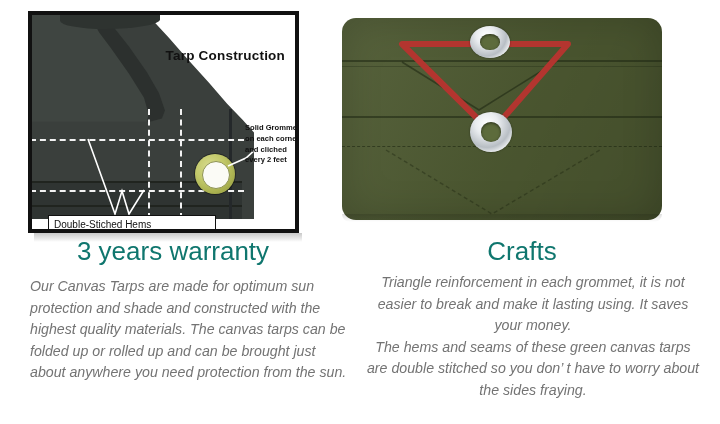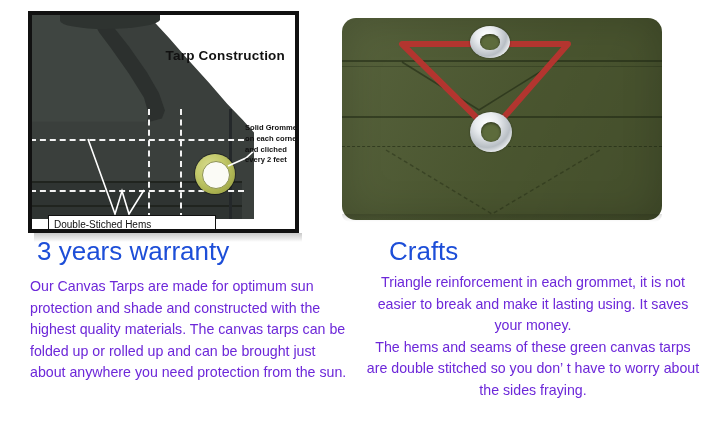--- a/index.html
+++ b/index.html
@@ -135,30 +135,31 @@
   .grommet-p::after{
     content:"";position:absolute;border-radius:50%;
     left:26%;top:26%;width:48%;height:48%;
     background:#5d6b3c;
     box-shadow:inset 0 1px 3px rgba(0,0,0,.55);
   }
 
   
   .heading{
     position:absolute;
-    font-size:26px;color:#1d4ed8;font-weight:normal;
-    text-align:left;white-space:nowrap;margin-left:37px;
+    font-size:26px;color:#0f766e;font-weight:normal;
+    text-align:center;white-space:nowrap;
   }
   .h-left{left:0;top:236px;width:346px;}
   .h-right{left:352px;top:236px;width:340px;}
 
   .body-text{
     position:absolute;
-    font-size:14.2px;line-height:21.5px;color:#6d28d9;
+    font-size:14.2px;line-height:21.5px;color:#737373;
     white-space:pre-line;
+    font-style:italic;
   }
   .b-left{left:30px;top:276px;width:318px;}
 </style>
 </head>
 <body>
 
 <div class="page">
 
   <div class="left-col">
 

